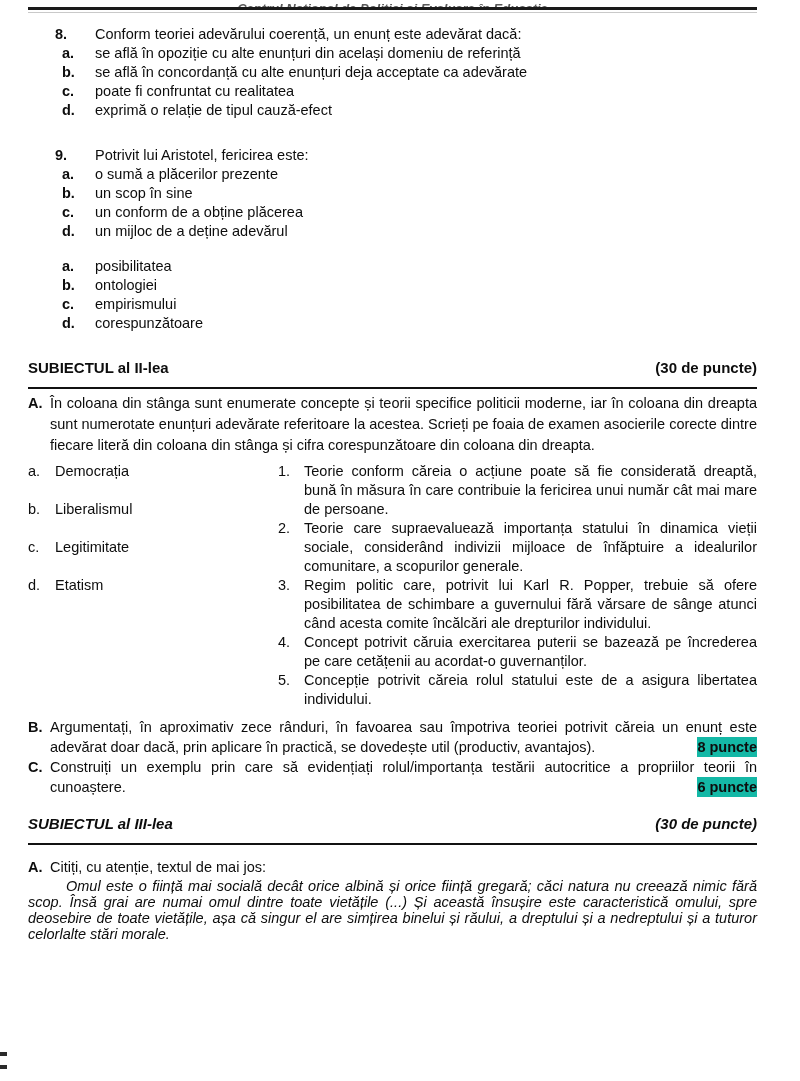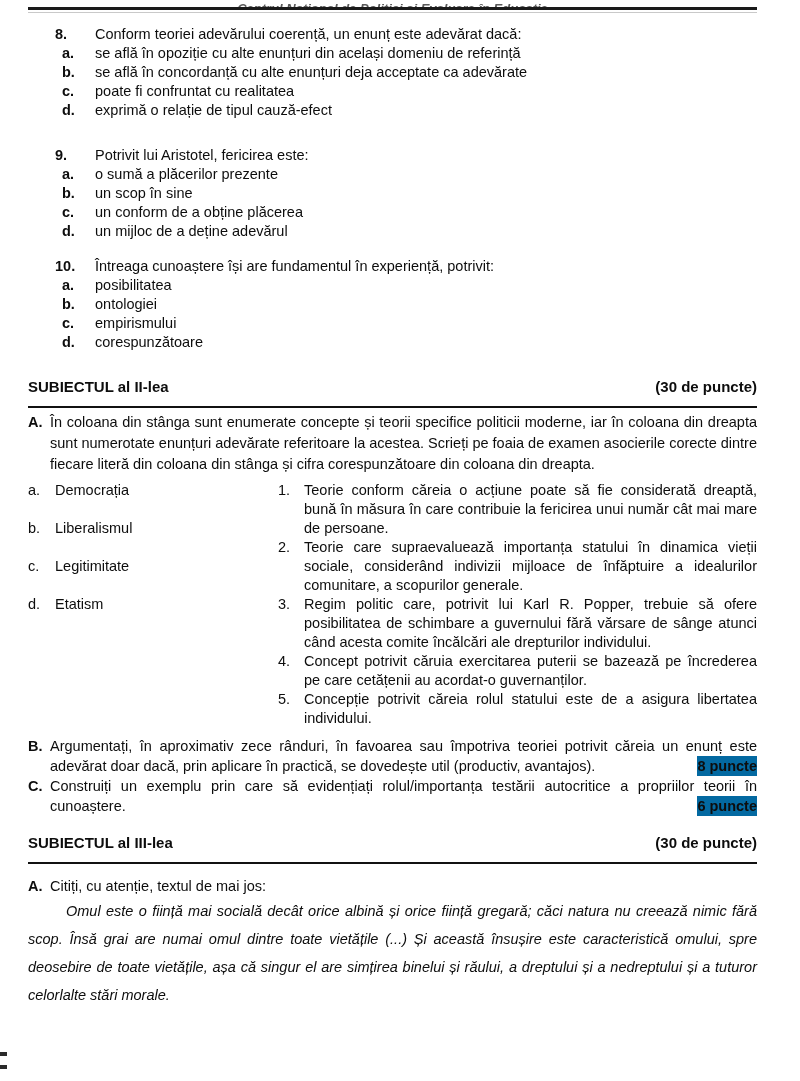--- a/index.html
+++ b/index.html
@@ -35,46 +35,46 @@
   .opt-letter { font-weight:bold; margin-left:34px; width:33px; flex:none; }
   .opt-text { flex:1; }
 
   
   .sect-head {
     display:flex; justify-content:space-between;
     font-weight:bold; font-size:15px; line-height:17px;
     border-bottom:2px solid #111; padding-bottom:11px;
   }
   .sect2-head { margin-top:26px; }
-  .sect3-head { margin-top:18px; }
+  .sect3-head { margin-top:18px;font-style:italic; }
 
   
   .lp { position:relative; padding-left:22px; text-align:justify; }
   .lp .lbl { position:absolute; left:0; top:0; font-weight:bold; }
-  .lp .pts { position:absolute; right:0; bottom:0; font-weight:bold; text-align:right; background:#0369a1; }
+  .lp .pts { position:absolute; right:0; bottom:0; font-weight:bold; text-align:right; background:#14b8a6; }
   .a2 { margin-top:4px; line-height:21px; }
   .b2 { margin-top:8px; line-height:20px; }
   .c2 { margin-top:0;  line-height:20px; }
 
   
   .match { display:flex; margin-top:6px; }
   .m-left { width:250px; flex:none; }
   .m-left .mi { display:flex; line-height:19px; margin-bottom:19px; }
   .ml-letter { width:27px; flex:none; }
   .m-right { flex:1; }
   .ri { display:flex; line-height:19px; }
   .ri-num { width:26px; flex:none; }
   .ri-text { flex:1; text-align:justify; }
   .match-pts { text-align:right; font-weight:bold; margin-top:2px; line-height:19px; }
 
   
   .a3 { margin-top:13px; line-height:19px; text-align:left; }
   .quote {
     font-style:italic; text-align:justify;
-    line-height:28px; text-indent:38px; margin-top:1px;
+    line-height:16px; text-indent:38px; margin-top:1px;
   }
   .attribution { text-align:right; margin-top:4px; line-height:19px; }
   .attribution .work { font-style:italic; }
 
   
   .scan-mark { position:absolute; left:0; width:7px; height:4px; background:#2a2a2a; }
   .scan-mark-1 { top:1052px; }
   .scan-mark-2 { top:1065px; }
 </style>
 </head>
@@ -130,24 +130,20 @@
         <span class="opt-letter">c.</span>
         <span class="opt-text">un conform de a obține plăcerea</span>
       </div>
       <div class="opt">
         <span class="opt-letter">d.</span>
         <span class="opt-text">un mijloc de a deține adevărul</span>
       </div>
     </div>
 
     <div class="question q10">
-      <div class="q-head">
-        <span class="q-num">10.</span>
-        <span class="q-text">Întreaga cunoaștere își are fundamentul în experiență, potrivit:</span>
-      </div>
       <div class="opt">
         <span class="opt-letter">a.</span>
         <span class="opt-text">posibilitatea</span>
       </div>
       <div class="opt">
         <span class="opt-letter">b.</span>
         <span class="opt-text">ontologiei</span>
       </div>
       <div class="opt">
         <span class="opt-letter">c.</span>

